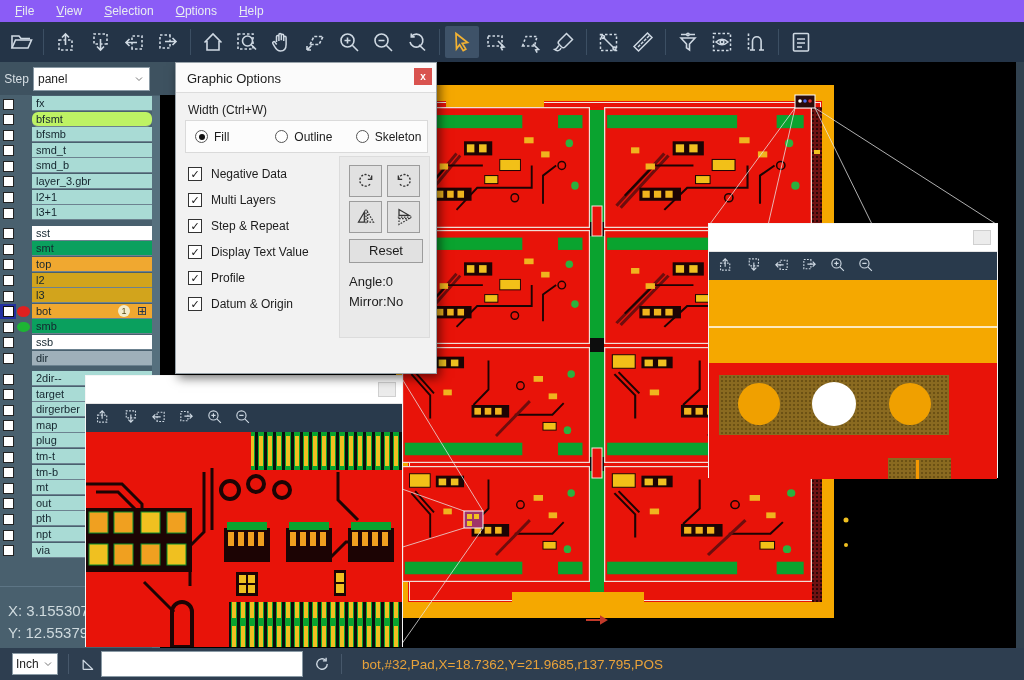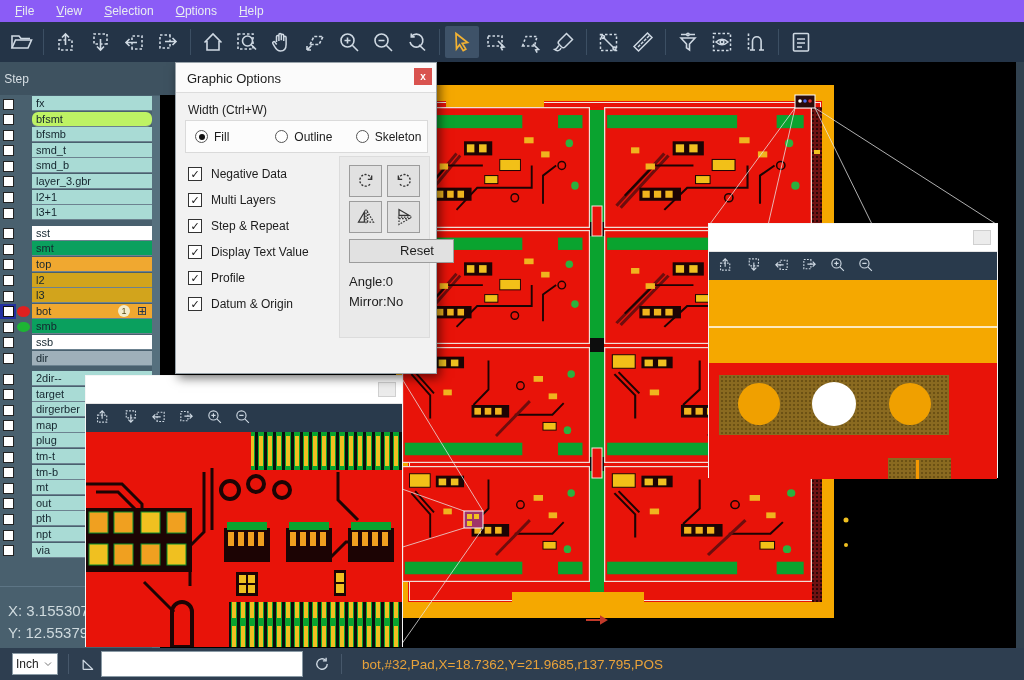--- a/index.html
+++ b/index.html
@@ -61,21 +61,21 @@
   .rdot.on::after{content:"";position:absolute;left:2.5px;top:2.5px;width:6px;height:6px;border-radius:50%;background:#111;}
   #dlg-checks{position:absolute;left:12px;top:98px;width:165px;}
   .chkrow{height:26px;display:flex;align-items:center;}
   .cbox{width:12px;height:12px;border:1px solid #333;background:#fff;margin-right:9px;font-size:11px;
         line-height:12px;text-align:center;color:#111;flex:none;}
   #dlg-right{position:absolute;left:163px;top:93px;width:89px;height:180px;background:#eaeaea;border:1px solid #dcdcdc;}
   .dbtn{position:absolute;width:31px;height:30px;background:#e1e1e1;border:1px solid #9c9c9c;
         display:flex;align-items:center;justify-content:center;color:#333;}
   .dbtn svg{width:20px;height:20px;stroke:#333;fill:none;}
   #dlg-reset{position:absolute;left:9px;top:82px;width:72px;height:22px;background:#e1e1e1;border:1px solid #9c9c9c;
-             text-align:center;line-height:22px;font-size:13px;padding-left:31px;}
+             text-align:center;line-height:22px;font-size:13px;}
   #dlg-angle{position:absolute;left:9px;top:117px;font-size:13px;}
   #dlg-mirror{position:absolute;left:9px;top:137px;font-size:13px;}
   #dlg-closebtn{position:absolute;left:9px;top:281px;width:242px;height:21px;background:#e1e1e1;border:1px solid #9c9c9c;
                 text-align:center;line-height:21px;font-size:13px;}
   
   .popup{position:absolute;border:1px solid #f5f5f5;box-sizing:border-box;background:#fff;}
   #popupL{left:85px;top:375px;width:318px;height:272px;z-index:20;}
   #popupR{left:708px;top:223px;width:290px;height:255px;z-index:22;}
   .ptitle{position:relative;height:27px;background:#fff;border-bottom:1px solid #e4e4e4;}
   .pbtn{position:absolute;right:6px;top:6px;width:16px;height:13px;background:#ececec;border:1px solid #d0d0d0;}
@@ -524,20 +524,26 @@
       <rect x="467" y="514" width="5" height="5" fill="#f0c020"></rect>
       <rect x="474" y="514" width="5" height="5" fill="#f0c020"></rect>
       <rect x="467" y="521" width="5" height="5" fill="#f0c020"></rect>
     </g>
   </svg>
   <div id="rightstrip"></div>
 
   <div id="sidebar">
     <div id="steprow">
       <span class="lbl">Step</span>
+      <div id="stepdd">
+        <span>panel</span>
+        <svg class="chev">
+            <use href="#i-chevron"></use>
+          </svg>
+      </div>
     </div>
     <div id="layerlist">
         <div class="lrow">
           <div class="cbcell">
             <div class="lcb"></div>
           </div>
           <div class="lname" style="background: rgb(169, 219, 213);">fx</div>
         </div>
         <div class="lrow">
           <div class="cbcell">

